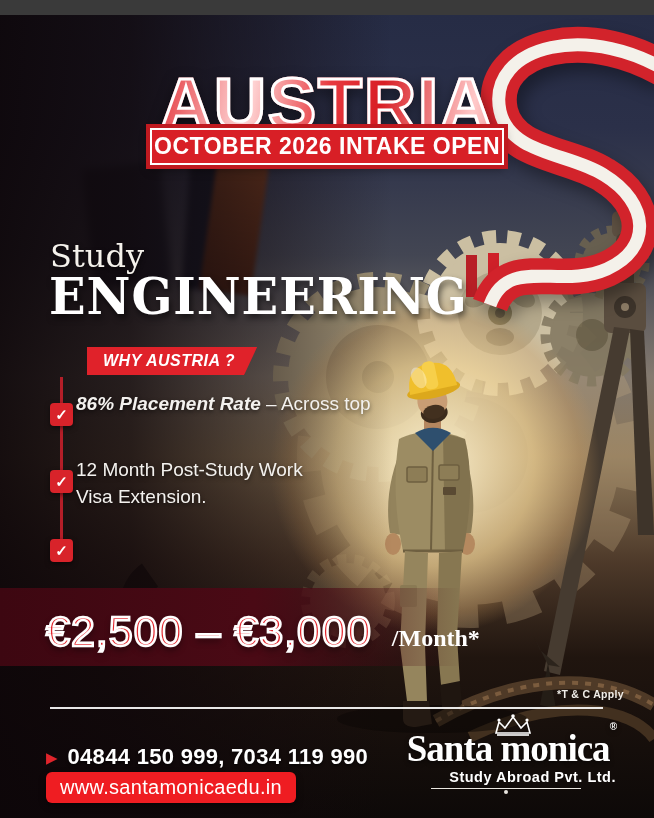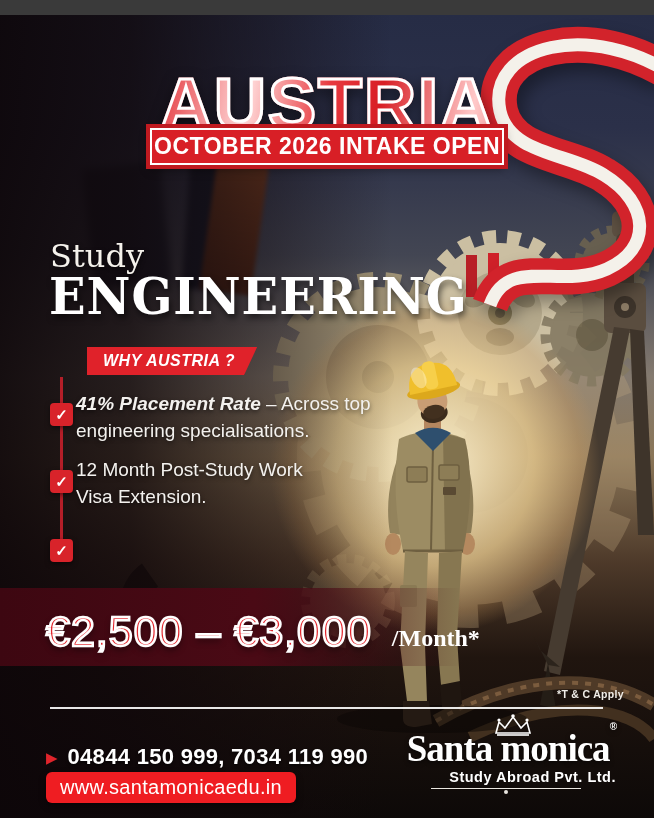--- a/index.html
+++ b/index.html
@@ -205,22 +205,21 @@
     <div class="abs study-script">Study</div>
     <h2 class="abs field">ENGINEERING</h2>
 
     <div class="abs why-badge">WHY AUSTRIA ?</div>
     <div class="abs tick-line"></div>
 
     <div class="abs check" style="left:50px;top:388px">
       <span>✓</span>
       </div>
     <div class="abs benefit" style="left:76px;top:375px">
-      <span class="em">41% Placement Rate</span><span> – Across top</span><br>
-      <span>engineering specialisations.</span>
+      <span class="em">86% Placement Rate</span><span> – Across top</span><br>
     </div>
 
     <div class="abs check" style="left:50px;top:455px">
       <span>✓</span>
       </div>
     <div class="abs benefit" style="left:76px;top:441px">
       <span>12 Month Post-Study Work</span><br>
       <span>Visa Extension.</span>
     </div>
 

